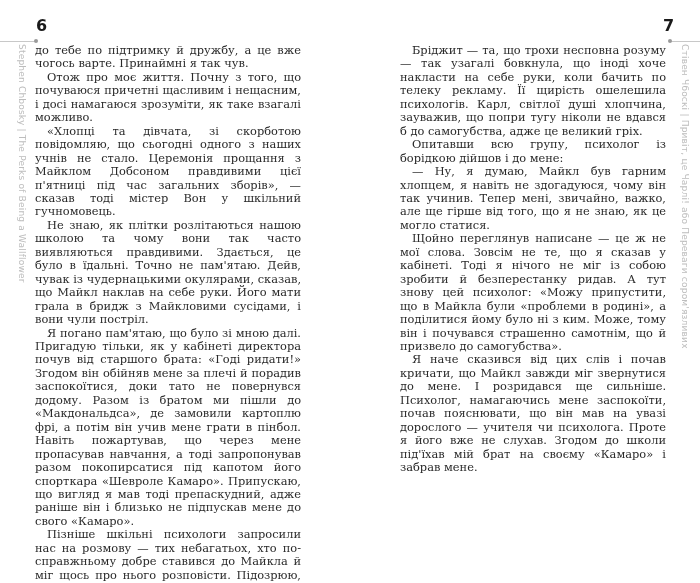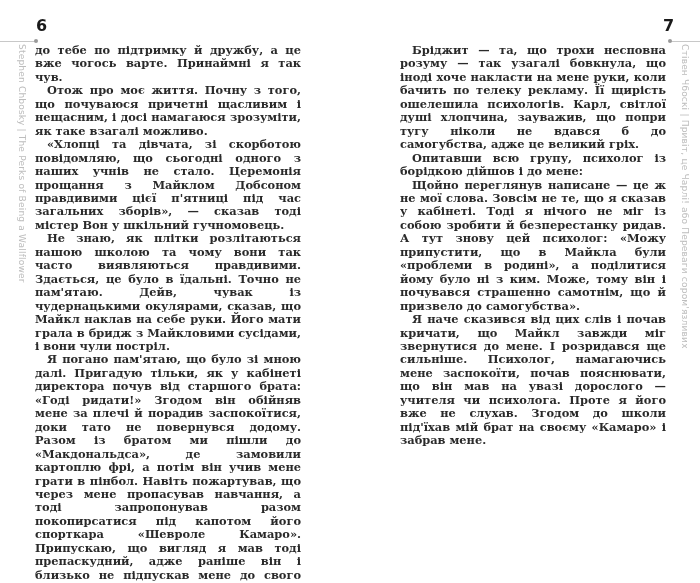--- a/index.html
+++ b/index.html
@@ -28,21 +28,21 @@
       writing-mode:vertical-rl; white-space:nowrap; letter-spacing:0.2px;
     }
     .page-left .running { left:13px; }
     .page-right .running { left:326px; }
     .body-text {
       position:absolute; top:44px; font-size:11.4px; line-height:13.45px;
       text-align:justify; hyphens:manual;
     }
     .page-left .body-text { left:35px; width:266px; }
     .page-right .body-text { left:50px; width:266px; }
-    .body-text p { margin:0; text-indent:12px;font-weight:bold; }
+    .body-text p { margin:0; text-indent:12px; }
     .body-text p.cont { text-indent:0; }
   </style>
 </head>
 <body>
 
 <div class="page page-left">
   <div class="rule"></div>
   <div class="dot"></div>
   <div class="page-num">6</div>
   <div class="running">Stephen Chbosky | The Perks of Being a Wallflower</div>
@@ -55,19 +55,20 @@
     <p>Пізніше шкільні психологи запросили нас на розмову — тих небагатьох, хто по-справжньому добре ставився до Майкла й міг щось про нього розповісти. Підозрюю, вони побоювалися, що хтось із</p>
   </div>
 </div>
 
 <div class="page page-right">
   <div class="rule"></div>
   <div class="dot"></div>
   <div class="page-num">7</div>
   <div class="running">Стівен Чбоскі | Привіт, це Чарлі! або Переваги сором'язливих</div>
   <div class="body-text">
-    <p>Бріджит — та, що трохи несповна розуму — так узагалі бовкнула, що іноді хоче накласти на мене руки, коли бачить по телеку рекламу. Її щирість ошелешила психологів. Карл, світлої душі хлопчина, зауважив, що попри тугу ніколи не вдався б до самогубства, адже це великий гріх.</p>
+    <p>Бріджит — та, що трохи несповна розуму — так узагалі бовкнула, що іноді хоче накласти на себе руки, коли бачить по телеку рекламу. Її щирість ошелешила психологів. Карл, світлої душі хлопчина, зауважив, що попри тугу ніколи не вдався б до самогубства, адже це великий гріх.</p>
     <p>Опитавши всю групу, психолог із борідкою дійшов і до мене:</p>
+    <p>— Ну, я думаю, Майкл був гарним хлопцем, я навіть не здогадуюся, чому він так учинив. Тепер мені, звичайно, важко, але ще гірше від того, що я не знаю, як це могло статися.</p>
     <p>Щойно переглянув написане — це ж не мої слова. Зовсім не те, що я сказав у кабінеті. Тоді я нічого не міг із собою зробити й безперестанку ридав. А тут знову цей психолог: «Можу припустити, що в Майкла були «проблеми в родині», а поділитися йому було ні з ким. Може, тому він і почувався страшенно самотнім, що й призвело до самогубства».</p>
     <p>Я наче сказився від цих слів і почав кричати, що Майкл завжди міг звернутися до мене. І розридався ще сильніше. Психолог, намагаючись мене заспокоїти, почав пояснювати, що він мав на увазі дорослого — учителя чи психолога. Проте я його вже не слухав. Згодом до школи під'їхав мій брат на своєму «Камаро» і забрав мене.</p>
 
   </div>
 </div>
 
 </body></html>

